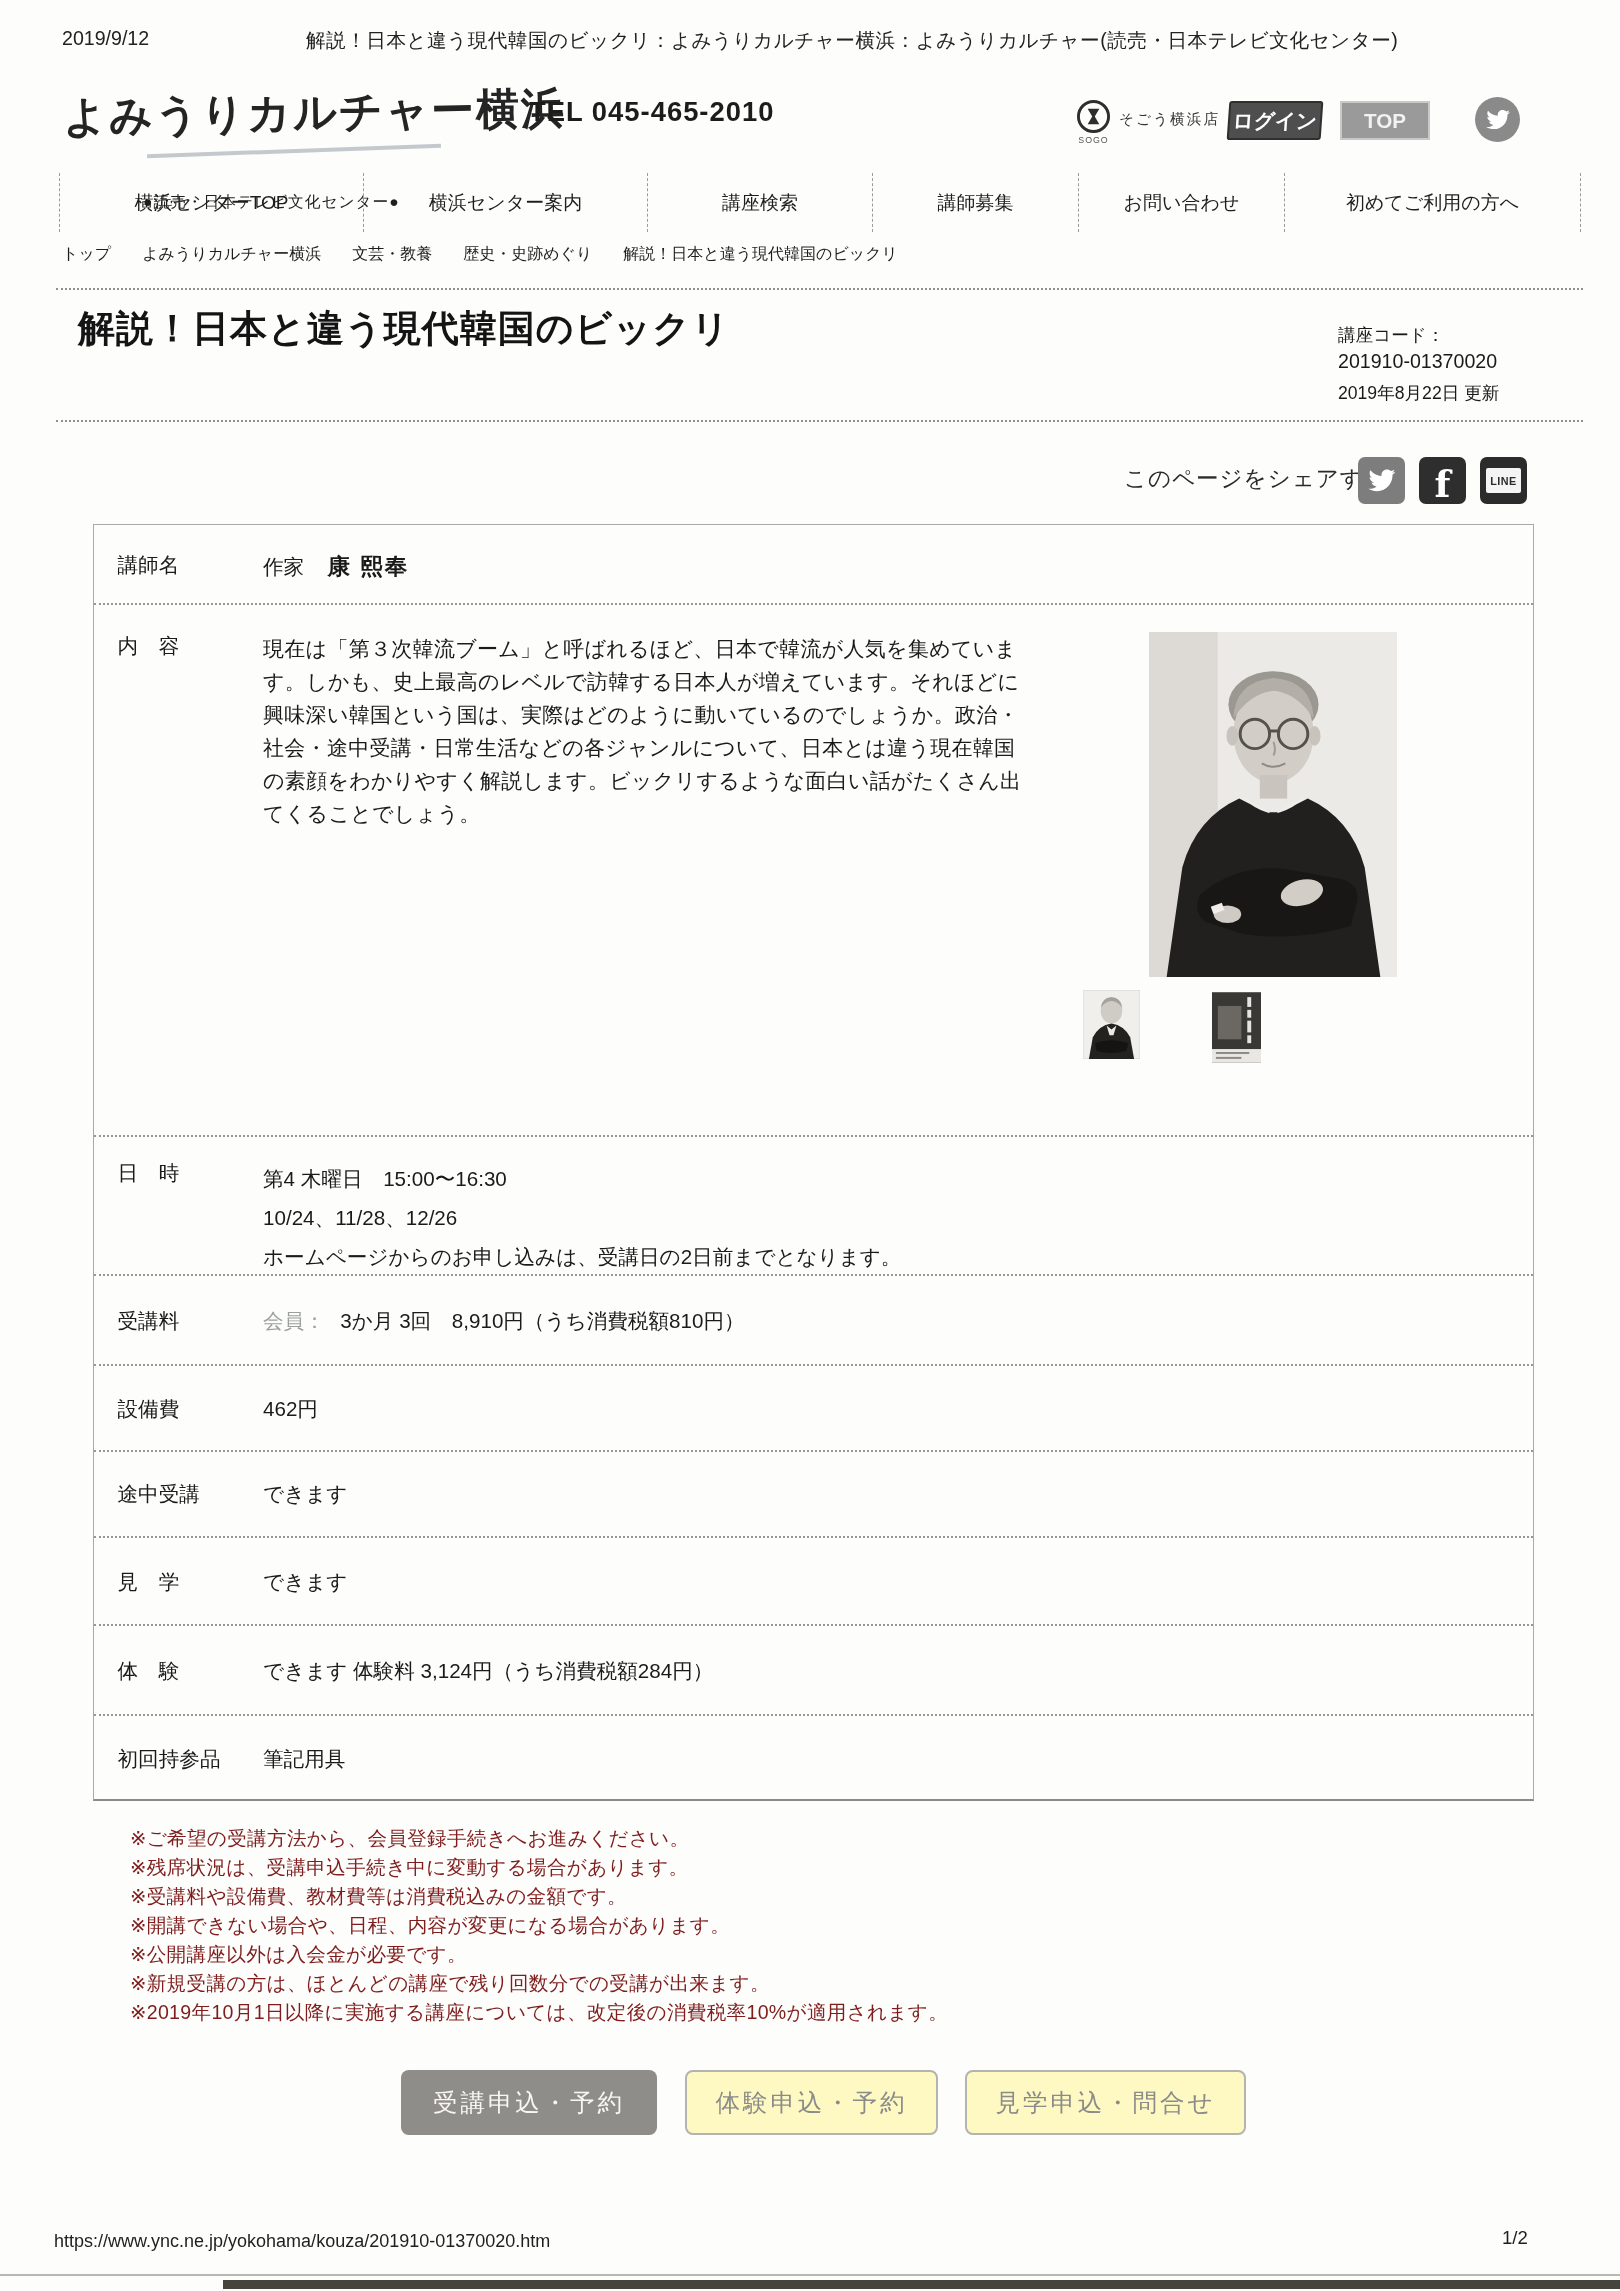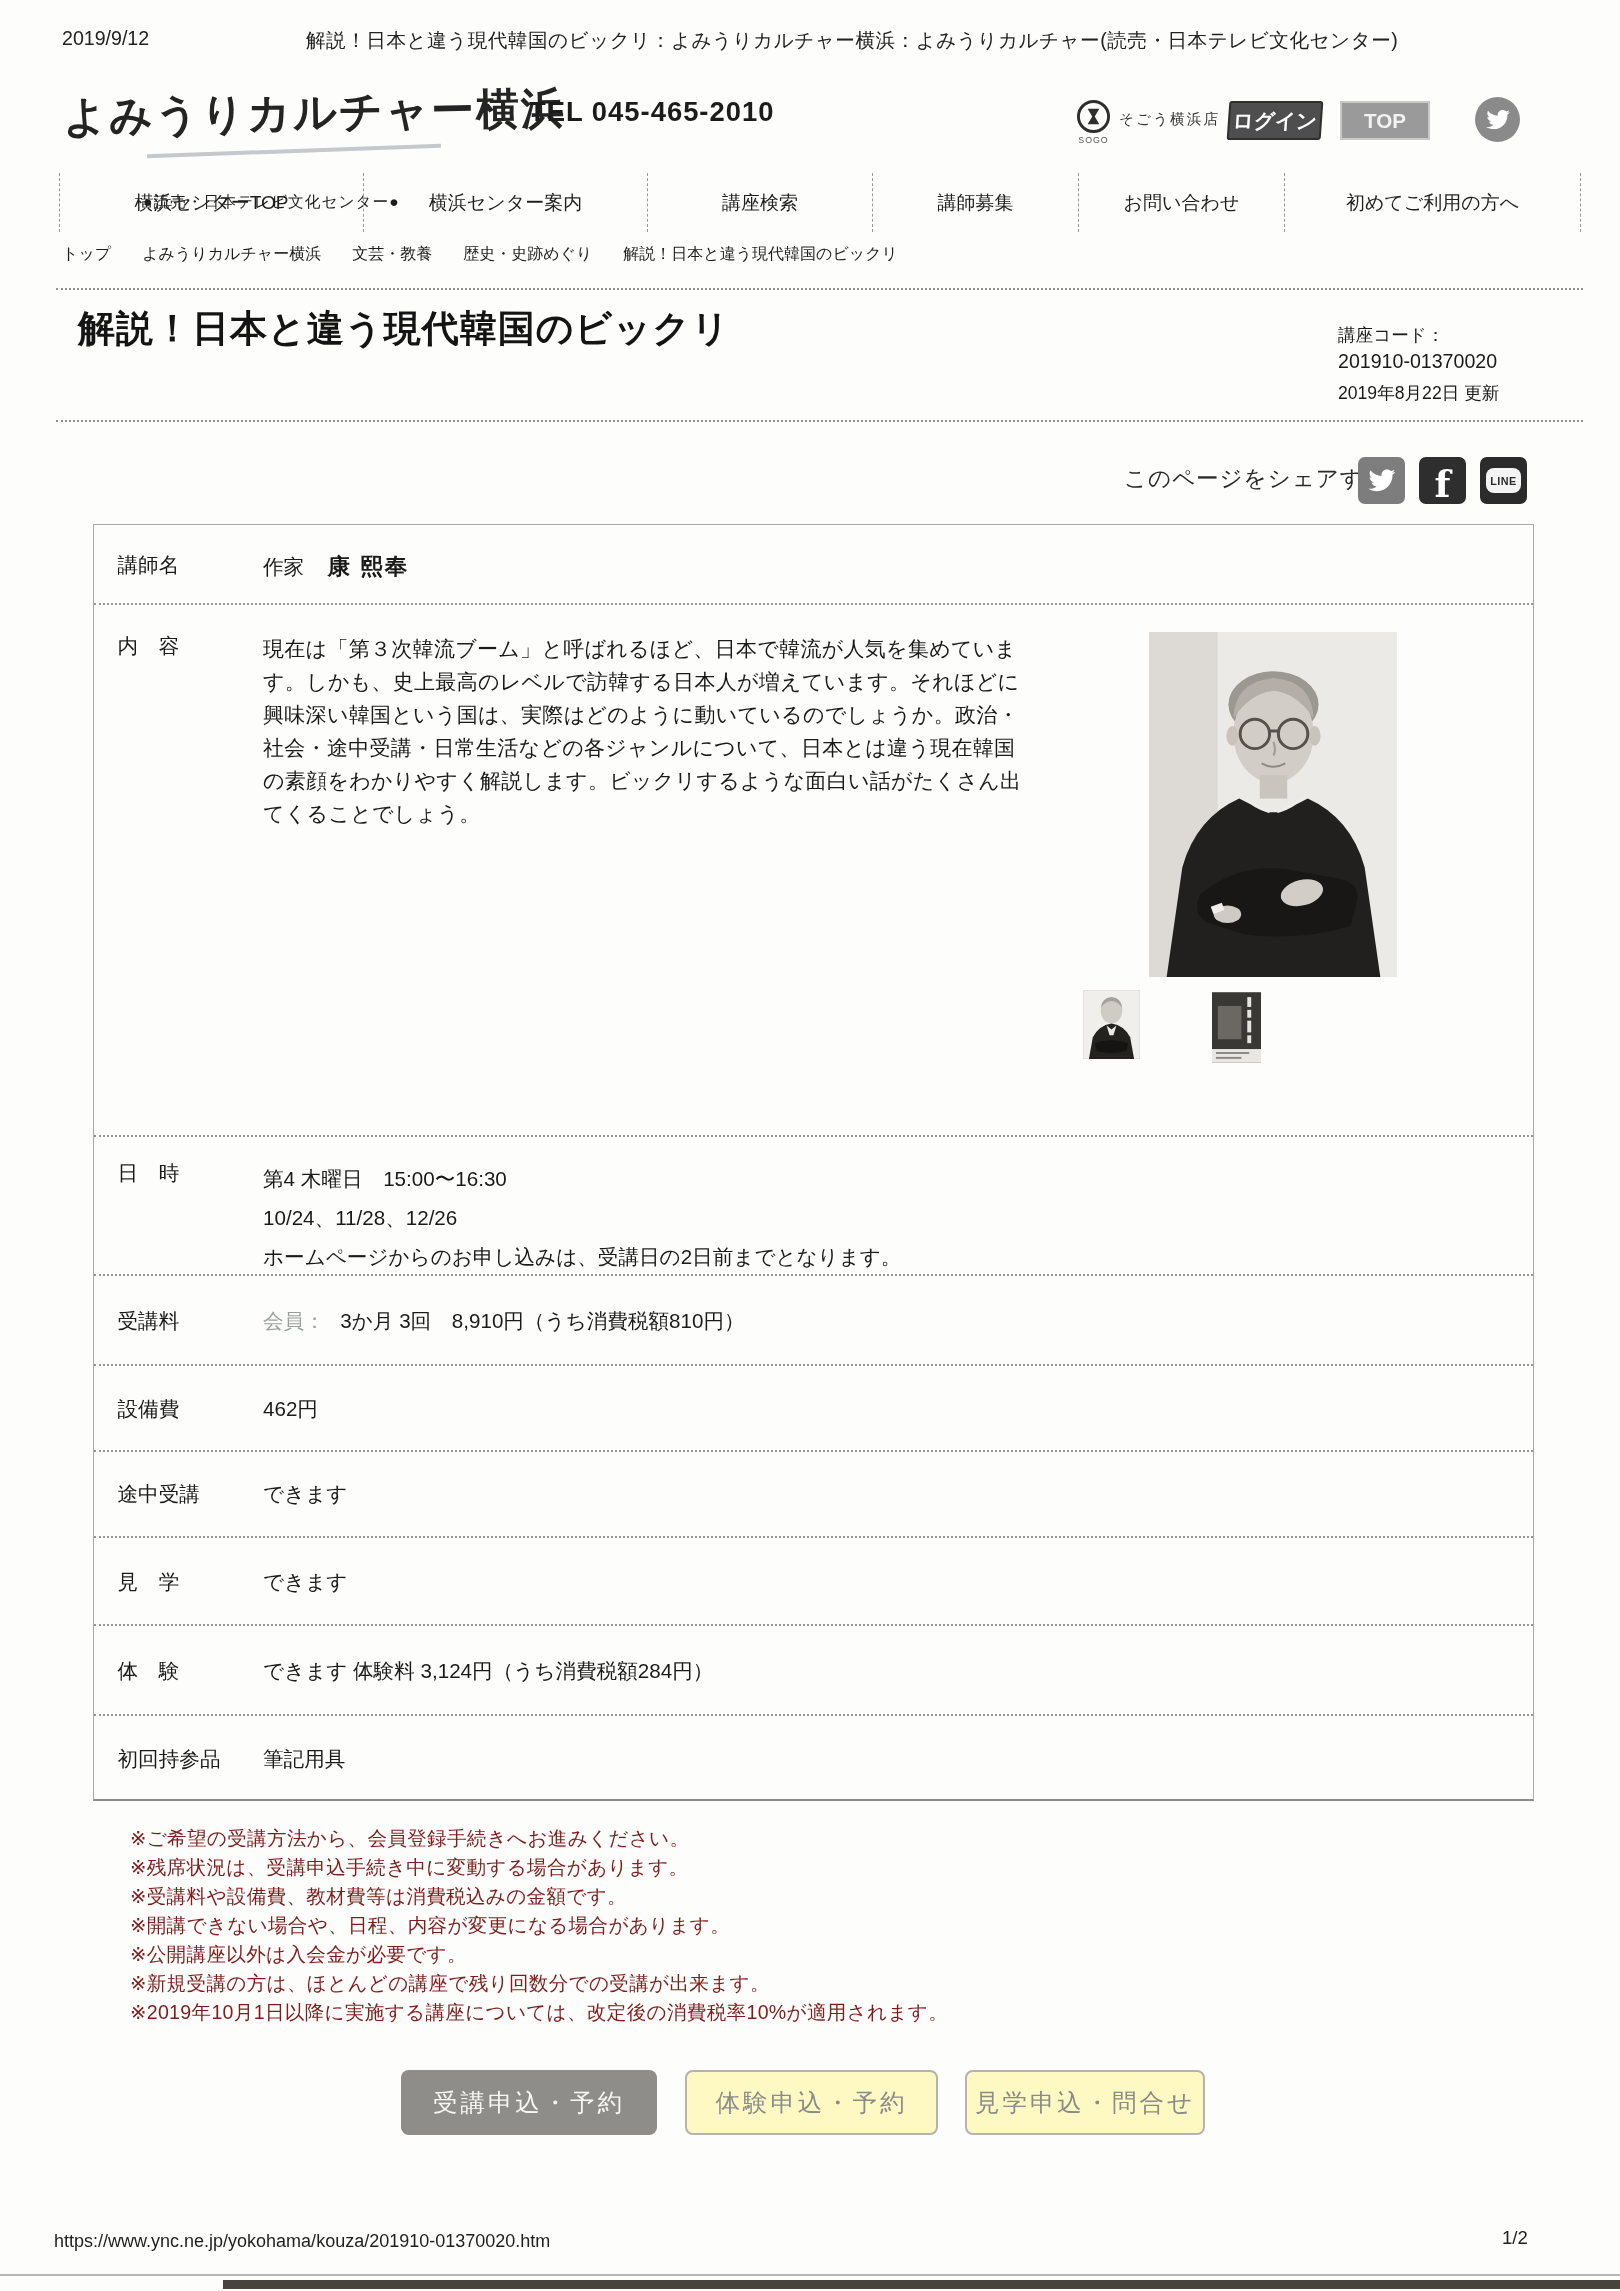--- a/index.html
+++ b/index.html
@@ -48,21 +48,21 @@
   .code-updated { margin-top:6.9px; }
 
   
   .share-label { left:1124px; top:463px; font-size:22.5px; color:#2a2a2a; letter-spacing:1px; }
   .share-icon { top:457px; width:47px; height:47px; border-radius:6.9px; display:flex; align-items:center; justify-content:center; }
   .share-tw { left:1358px; background:#7d7d7d; }
   .share-fb { left:1419px; background:#2e2e2e; color:#fff; font-family:"DejaVu Serif",serif;
               font-size:37px; font-weight:bold; align-items:flex-end; }
   .share-fb span { line-height:39px; }
   .share-line { left:1480px; background:#2b2b2b; }
-  .line-bubble { width:35px; height:25.5px; background:#f4f4f4; border-radius:8px; display:flex; align-items:center;
+  .line-bubble { width:35px; height:25.5px; background:#f4f4f4; border-radius:2px; display:flex; align-items:center;
                  justify-content:center; font-size:10.8px; font-weight:bold; color:#2b2b2b; letter-spacing:0.5px; }
 
   
   .ctable { left:93px; top:524px; width:1441px; height:1277px; border:1px solid #a9a9a9; border-bottom:2.9px solid #8a8a8a;
             background:transparent; }
   .trow { display:flex; border-bottom:2px dotted #979797; font-size:20.6px; }
   .trow:last-child { border-bottom:none; }
   .tlabel { width:169px; padding-left:23.5px; flex-shrink:0; color:#1a1a1a; }
   .tvalue { color:#1a1a1a; }
   .r-instructor { height:80px; padding-top:25.5px; }
@@ -87,21 +87,21 @@
 
   
   .notes { left:130px; top:1824px; font-size:19.6px; color:#7f1d1d; }
   .notes div { line-height:29px; letter-spacing:0.3px; }
 
   
   .act-btn { top:2070px; height:65px; border-radius:7.8px; display:flex; align-items:center; justify-content:center;
              font-size:24.5px; letter-spacing:2.9px; cursor:pointer; }
   .act-primary { left:401px; width:256px; background:#8f8d8a; color:#f7f6f3; }
   .act-ghost2 { left:685px; width:253px; }
-  .act-ghost3 { left:965px; width:240px; }
+  .act-ghost3 { left:965px; width:281px; }
   .act-ghost { background:#fef9c3; border:2px solid #b3b3b0; color:#8b8b89; }
 
   
   .f-url  { left:54px; top:2231px; font-size:18px; color:#1f1f1f; }
   .f-page { left:1502px; top:2227px; font-size:18.6px; color:#1f1f1f; }
   .scan-line { left:0; top:2274px; width:1620px; height:2px; background:#b7b7b4; }
   .scan-bar  { left:223px; top:2280px; width:1397px; height:8.8px; background:#45453e; }
 </style>
 </head>
 <body>

